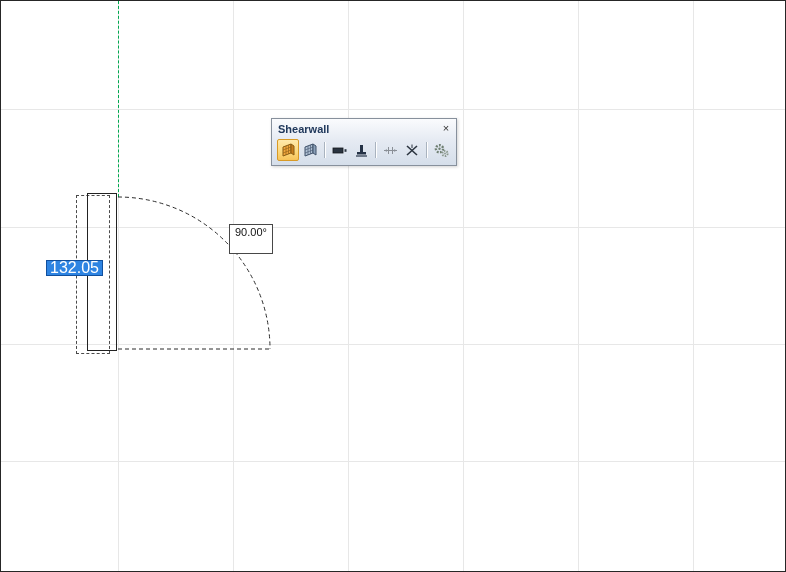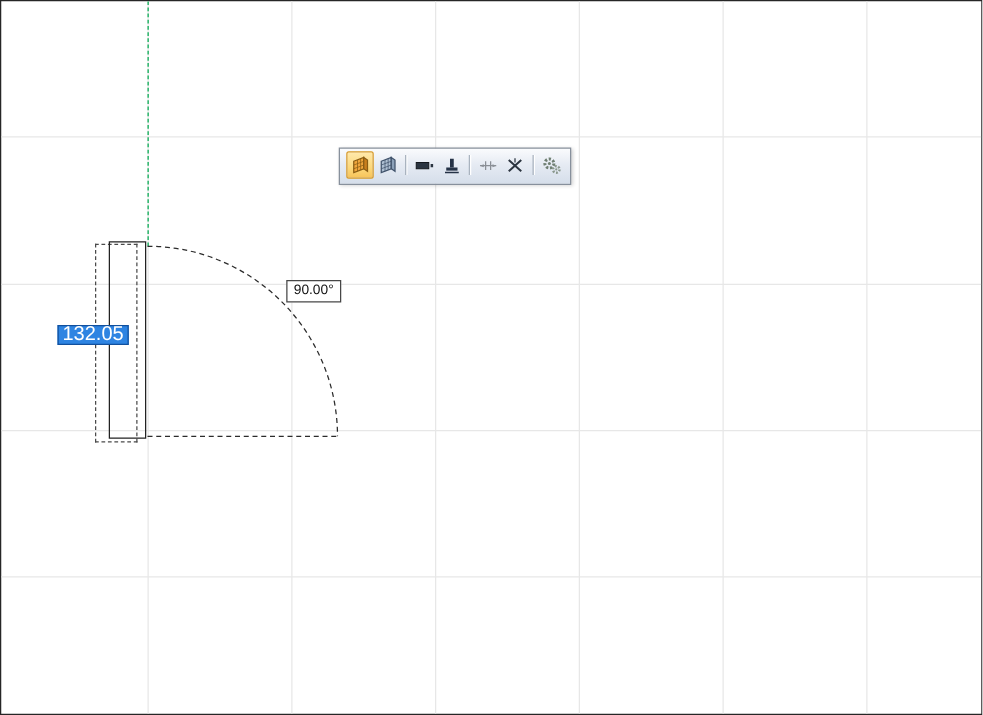--- a/index.html
+++ b/index.html
@@ -31,21 +31,21 @@
   }
   .wall-rect {
     position: absolute; left: 86px; top: 192px; width: 28px; height: 156px;
     border: 1px solid #222222;
   }
   #arc-overlay { position: absolute; left: 0; top: 0; pointer-events: none; }
 
   .angle-label {
     position: absolute; left: 228px; top: 223px;
     background: #ffffff; border: 1px solid #474747;
-    font-size: 11px; color: #111; padding: 1px 5px 2px 5px;
+    font-size: 11px; color: #111; padding: 1px 5px 14px 5px;
     line-height: 13px; white-space: nowrap;
   }
 
   .dim-input {
     position: absolute; left: 45px; top: 259px;
     background: #2e84e2; color: #ffffff;
     border: 1px solid #11509e;
     font-size: 16px; line-height: 14px; padding: 0 3px;
     white-space: nowrap;
   }
@@ -112,20 +112,24 @@
   <svg id="arc-overlay" width="786" height="572" viewBox="0 0 786 572">
     <path d="M 117 196 A 152 152 0 0 1 269 348" fill="none" stroke="#2b2b2b" stroke-width="1" stroke-dasharray="4 3"></path>
     <path d="M 117 348 L 269 348" fill="none" stroke="#2b2b2b" stroke-width="1" stroke-dasharray="4 3"></path>
   </svg>
 
   <div class="angle-label">90.00°</div>
 
   <div class="dim-input">132.05</div>
 
   <div class="mini-toolbar">
+    <div class="tb-titlebar">
+      <span>Shearwall</span>
+      <span class="tb-close">×</span>
+    </div>
     <div class="tb-icons">
 
       <div class="tbtn selected">
         <svg width="17" height="17" viewBox="0 0 17 17">
           <polygon points="3,5 11,2 11,11 3,14" fill="#f0a63c" stroke="#8a5d14" stroke-width="1"></polygon>
           <polygon points="11,2 14,4 14,13 11,11" fill="#c97f1d" stroke="#8a5d14" stroke-width="1"></polygon>
           <path d="M3,8 L11,5 M3,11 L11,8 M6,4 L6,13 M8.5,3 L8.5,12" stroke="#8a5d14" stroke-width="0.6" fill="none"></path>
         </svg>
       </div>
 

